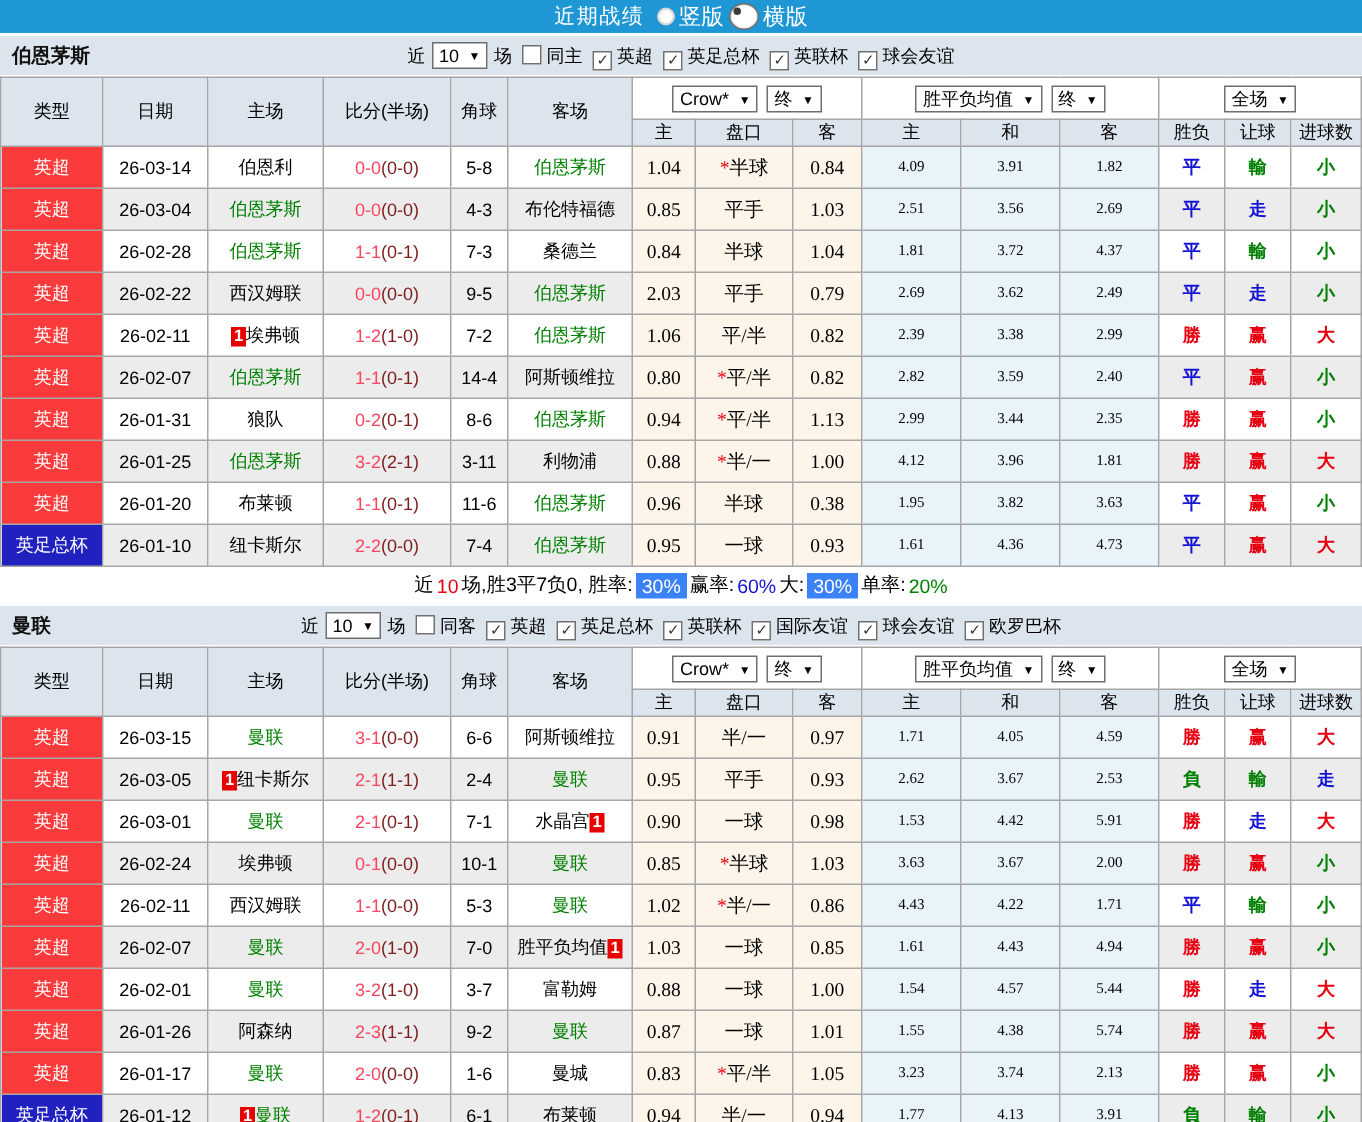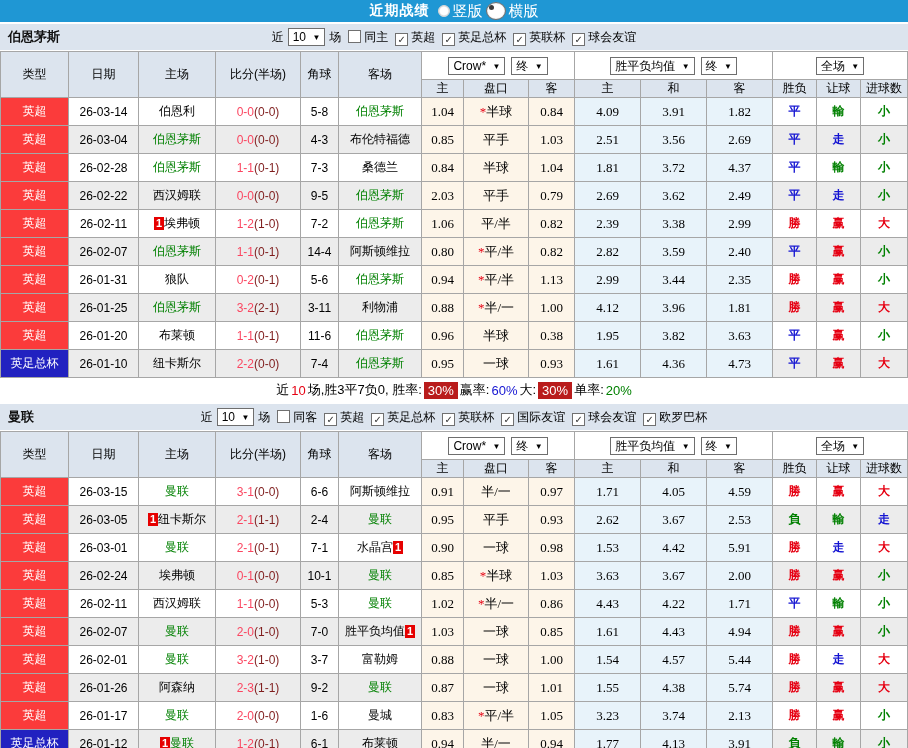--- a/index.html
+++ b/index.html
@@ -2,21 +2,21 @@
 <html><head>
 <meta charset="utf-8">
 <style>
   html,body{margin:0;padding:0}
   body{
     width:908px;height:748px;overflow:hidden;background:#fff;color:#000;
     font-family:"Liberation Sans","DejaVu Sans",sans-serif;font-size:12px;
   }
   
   .topbar{height:22px;background:#1f97d4;display:flex;align-items:center;justify-content:center;color:#fff}
-  .topbar .title{font-weight:bold;font-size:14px;letter-spacing:1px}
+  .topbar .title{font-weight:normal;font-size:14px;letter-spacing:1px}
   .radio{width:10px;height:10px;border-radius:50%;background:#fff;border:1px solid #d5d5d5;display:inline-block;position:relative;margin:0 3px 0 8px;vertical-align:-1px;box-shadow:inset 0 0 1px #888}
   .radio.sel::after{content:'';position:absolute;left:2px;top:2px;width:5px;height:5px;border-radius:50%;background:#3c3c3c}
   .rlabel{font-size:15px}
 
   
   .sec{margin-top:2px}
   .sec-header{height:26px;background:#dce4ee;position:relative;display:flex;align-items:center}
   .team{position:absolute;left:8px;font-weight:bold;font-size:13px;color:#111}
   .filters{width:100%;text-align:center;white-space:nowrap}
   .flabel{margin:0 1px}
@@ -28,34 +28,34 @@
   
   table{border-collapse:collapse;table-layout:fixed;width:908px;margin-top:1px}
   td{border:1px solid #a6a6a6;text-align:center;overflow:hidden;white-space:nowrap;padding:0}
   .h1 td{background:#fff;height:27px}
   .h1 td.mh{background:#dce4ee}
   .h2 td{background:#dce4ee;height:16px}
   tbody td{height:27px}
   tr.odd td{background:#fff}
   tr.even td{background:#ececec}
   td.cream{background:#fdf5e9 !important;font-family:"Liberation Serif","DejaVu Serif",serif;font-size:13px}
-  td.lblue{background:#e8f3fa !important;font-family:"Liberation Serif","DejaVu Serif",serif;font-size:13px}
+  td.lblue{background:#e8f3fa !important;font-family:"Liberation Serif","DejaVu Serif",serif;font-size:10px}
   td.lg-red{background:#fb3b3b !important;color:#fff}
   td.lg-blue{background:#2121c0 !important;color:#fff}
   .tg{color:#008000}
   .ft{color:#fb4560}
   .ht{color:#7f1d1d}
   .star{color:#e60012}
   .badge{display:inline-block;background:#e60000;color:#fff;font-size:11px;line-height:13px;padding:0 2px;font-weight:bold}
   .res{font-weight:bold}
 
   
   .sum{height:24px;display:flex;align-items:center;justify-content:center;font-size:13px}
   .sum span{margin:0 1px}
-  .box{background:#b91c1c;color:#fff;padding:1px 4px;margin:0 3px}
+  .box{background:#3b82f6;color:#fff;padding:1px 4px;margin:0 3px}
   .c-red{color:#e60012}
   .c-blue{color:#1414d2}
   .c-green{color:#008000}
 </style>
 </head>
 <body>
 
 <div class="topbar">
   <span class="title">近期战绩</span>
   <span class="radio"></span>
@@ -212,21 +212,21 @@
           <td class="lblue">2.40</td>
           <td class="res" style="color: rgb(20, 20, 210);">平</td>
           <td class="res" style="color: rgb(230, 0, 18);">赢</td>
           <td class="res" style="color: rgb(0, 128, 0);">小</td>
         </tr>
         <tr class="odd">
           <td class="lg-red">英超</td>
           <td>26-01-31</td>
           <td><span class="">狼队</span></td>
           <td><span class="ft">0-2</span><span class="ht">(0-1)</span></td>
-          <td>5-6</td>
+          <td>8-6</td>
           <td><span class="tg">伯恩茅斯</span></td>
           <td class="cream">0.94</td>
           <td class="cream"><span class="star">*</span>平/半</td>
           <td class="cream">1.13</td>
           <td class="lblue">2.99</td>
           <td class="lblue">3.44</td>
           <td class="lblue">2.35</td>
           <td class="res" style="color: rgb(230, 0, 18);">勝</td>
           <td class="res" style="color: rgb(230, 0, 18);">赢</td>
           <td class="res" style="color: rgb(0, 128, 0);">小</td>

